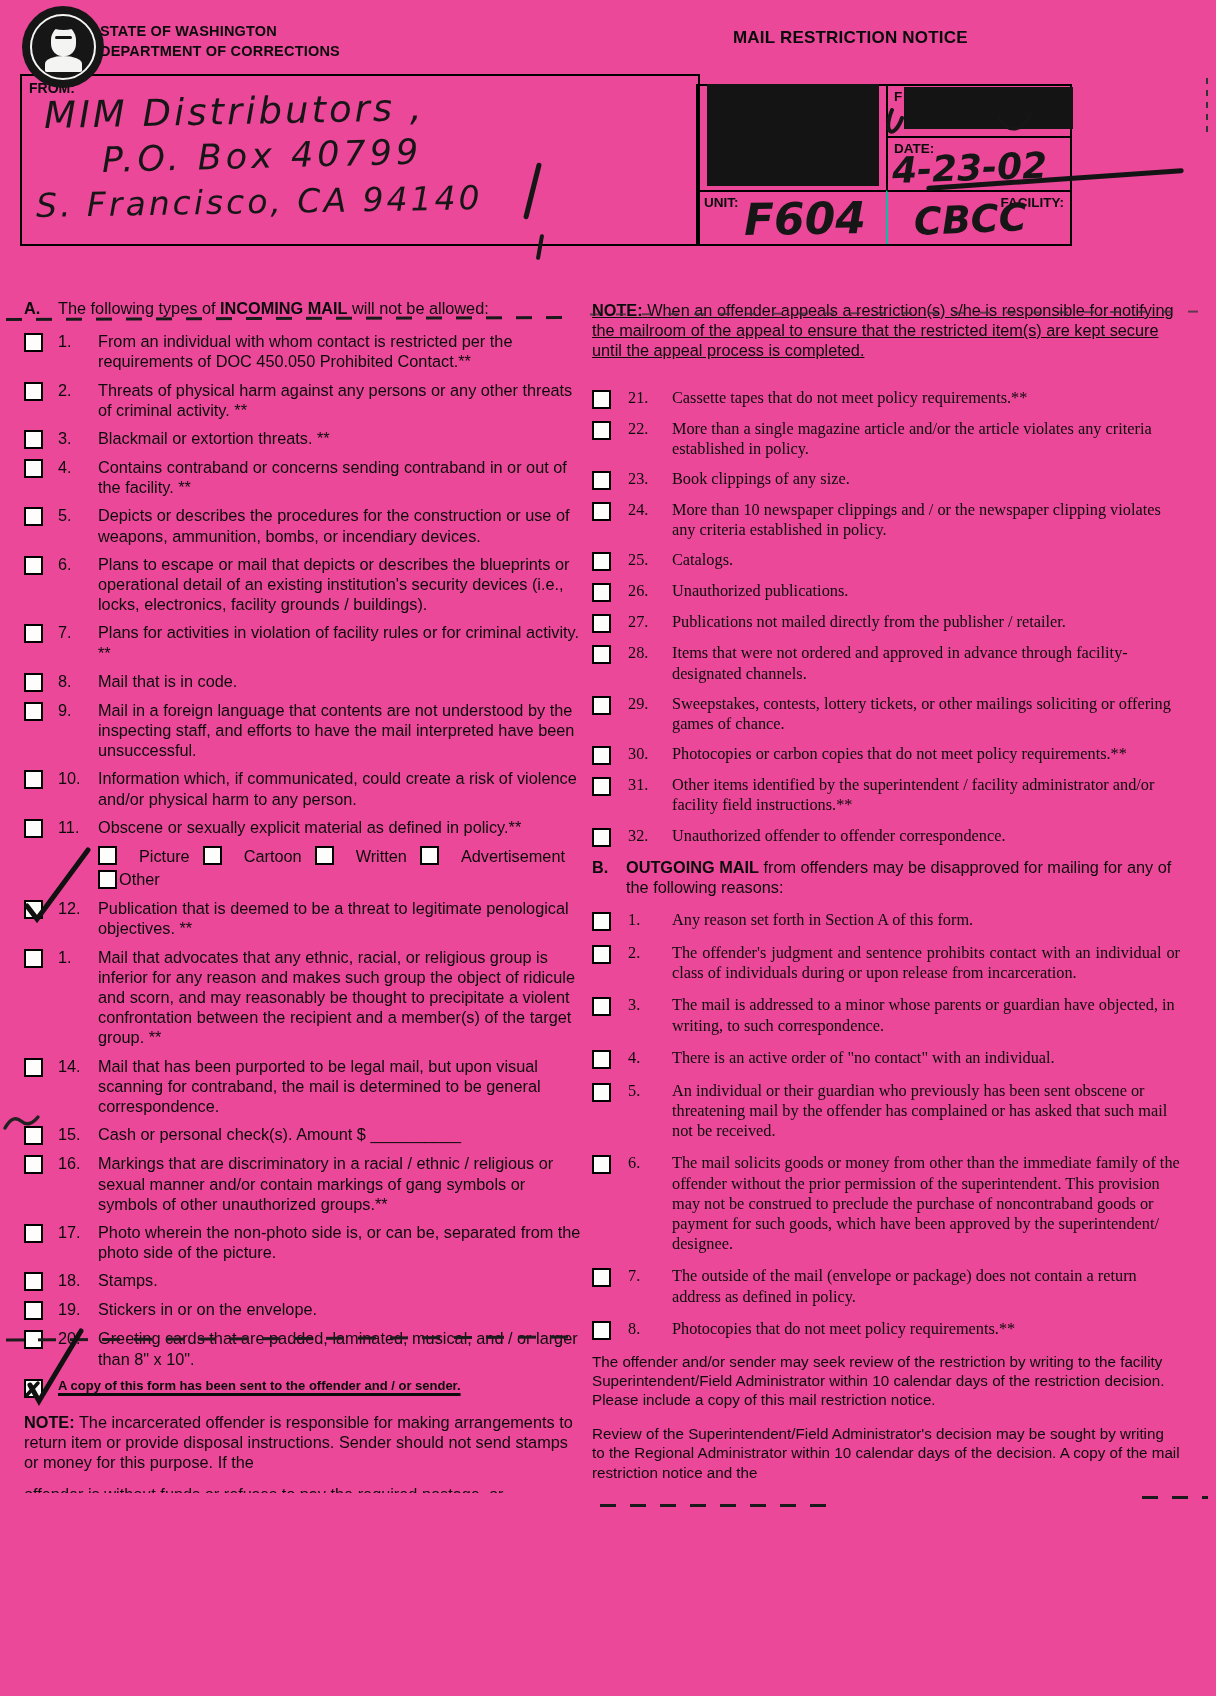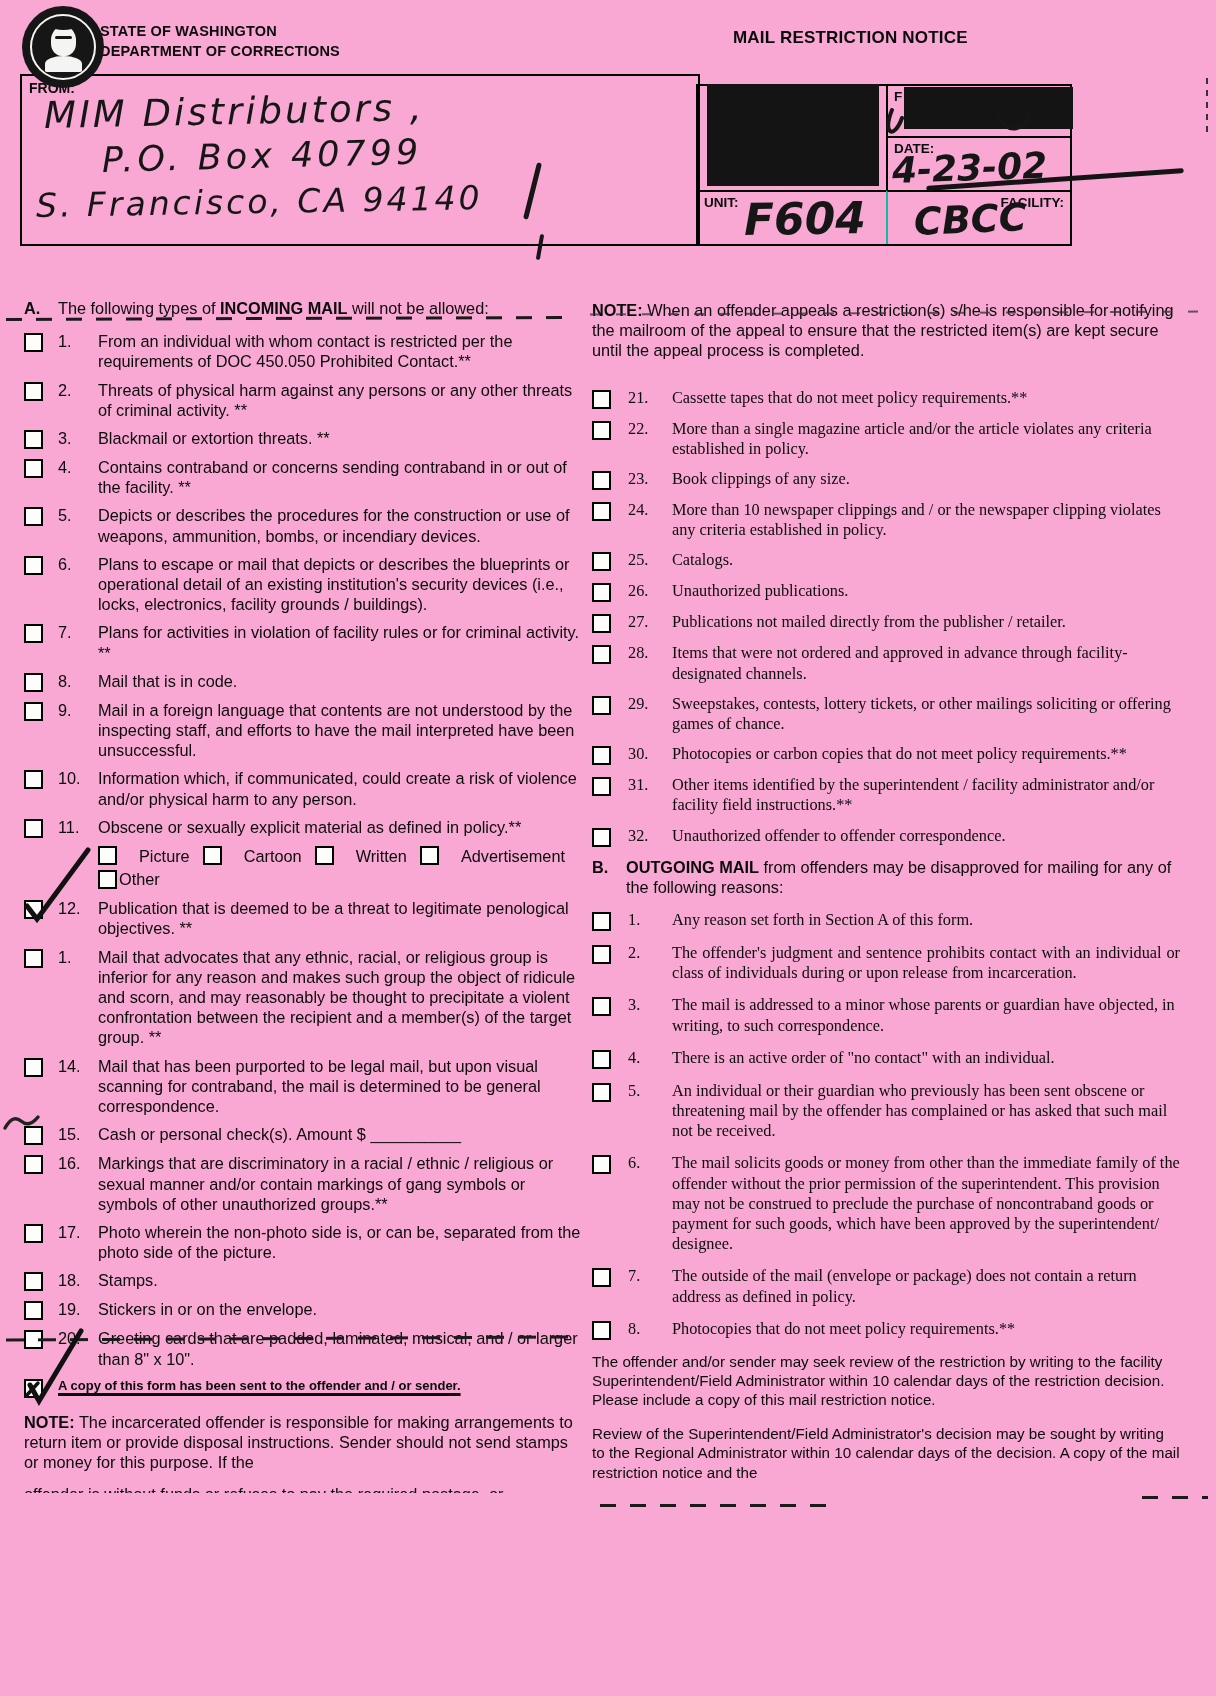--- a/index.html
+++ b/index.html
@@ -1,16 +1,16 @@
 <!DOCTYPE html>
 <html><head>
 <meta charset="utf-8">
 <style>
   html,body{margin:0;padding:0;background:#e8e8e8;}
-  .page{position:relative;width:1216px;height:1696px;background:#f9a8d4;color:#0b0b0b;
+  .page{position:relative;width:1216px;height:1696px;background:#ec4899;color:#0b0b0b;
         font-family:"Liberation Sans",sans-serif;overflow:hidden;margin:0 auto;}
 
   
   .agency{position:absolute;left:100px;top:22px;font-weight:bold;font-size:14.5px;line-height:1.35;letter-spacing:.2px;}
   .doc-title{position:absolute;left:733px;top:28px;font-weight:bold;font-size:17px;letter-spacing:.2px;}
 
   .seal{position:absolute;left:22px;top:6px;width:82px;height:82px;z-index:5;}
   .seal .ring{position:absolute;inset:0;border-radius:50%;background:#161616;}
   .seal .ring2{position:absolute;inset:8px;border-radius:50%;border:2px solid #f4f4f2;}
   .seal .face{position:absolute;left:29px;top:20px;width:25px;height:30px;background:#f4f4f2;border-radius:48% 48% 42% 42%;}
@@ -66,21 +66,21 @@
   .strike20{position:absolute;left:-18px;top:9px;width:562px;height:3px;
             background:repeating-linear-gradient(90deg,#1c1c1c 0 18px,transparent 18px 32px);transform:rotate(-.3deg);}
 
   .copy-row{display:grid;grid-template-columns:34px 1fr;margin-top:6px;position:relative;}
   .copy-text{font-weight:bold;font-size:13px;text-decoration:underline;text-decoration-thickness:2.5px;text-underline-offset:3px;line-height:1.35;}
 
   .note{margin-top:14px;}
   .note b{font-weight:bold;}
   .cut-line{height:9px;overflow:hidden;margin-top:12px;}
 
-  .note-r{margin:2px 3px 27px 0;}
+  .note-r{margin:2px 3px 27px 0;text-decoration:underline;}
   .footer-para{font-size:15.2px;line-height:1.26;margin-top:6px;}
   .footer-para + .footer-para{margin-top:15px;}
 
   
   .dash{position:absolute;background:repeating-linear-gradient(90deg,#1a1a1a 0 16px,transparent 16px 30px);}
   .dash-top-left{left:6px;top:317px;width:556px;height:3px;transform:rotate(-.2deg);}
   .dash-top-right{left:590px;top:312px;width:620px;height:2px;opacity:.75;
        background:repeating-linear-gradient(90deg,#333 0 10px,transparent 10px 26px);transform:rotate(-.3deg);}
   .dash-b7{left:600px;top:1504px;width:238px;height:3px;}
   .dash-b7b{left:1142px;top:1496px;width:66px;height:3px;}

